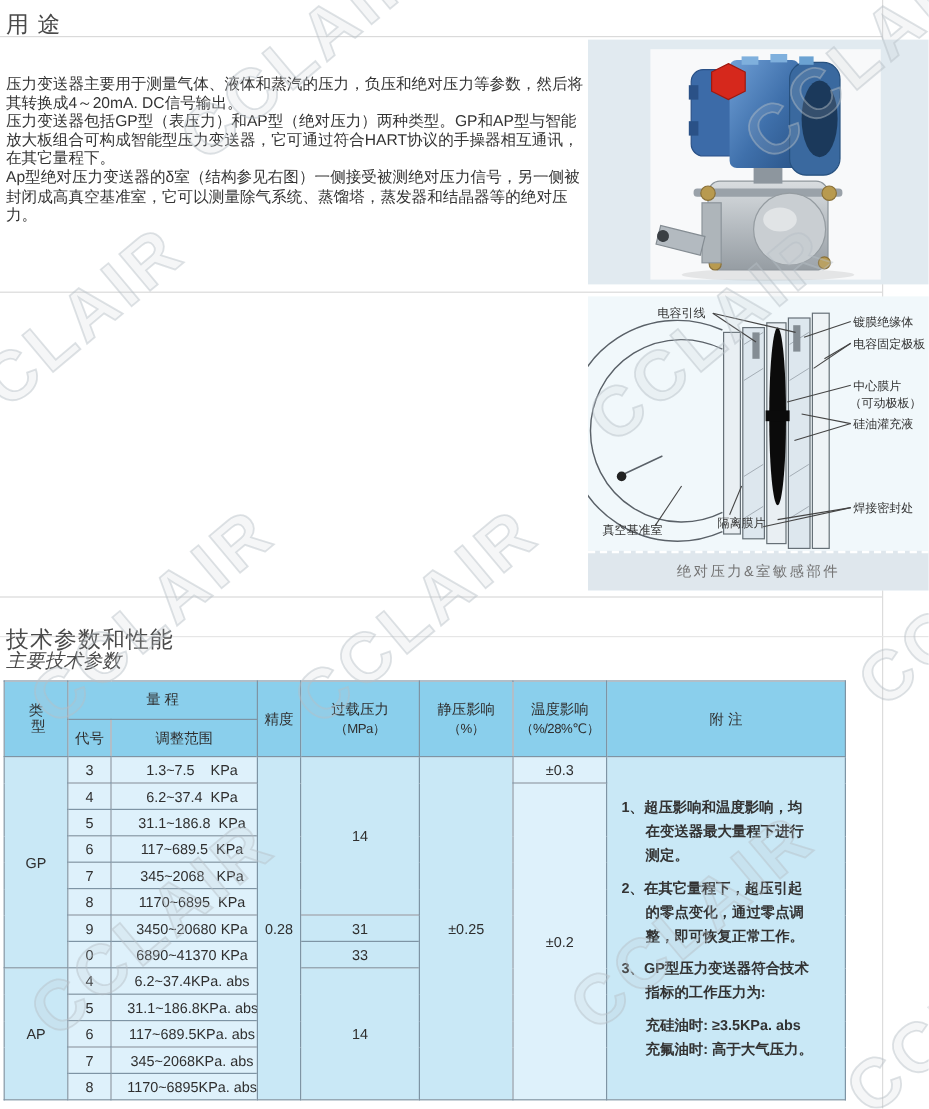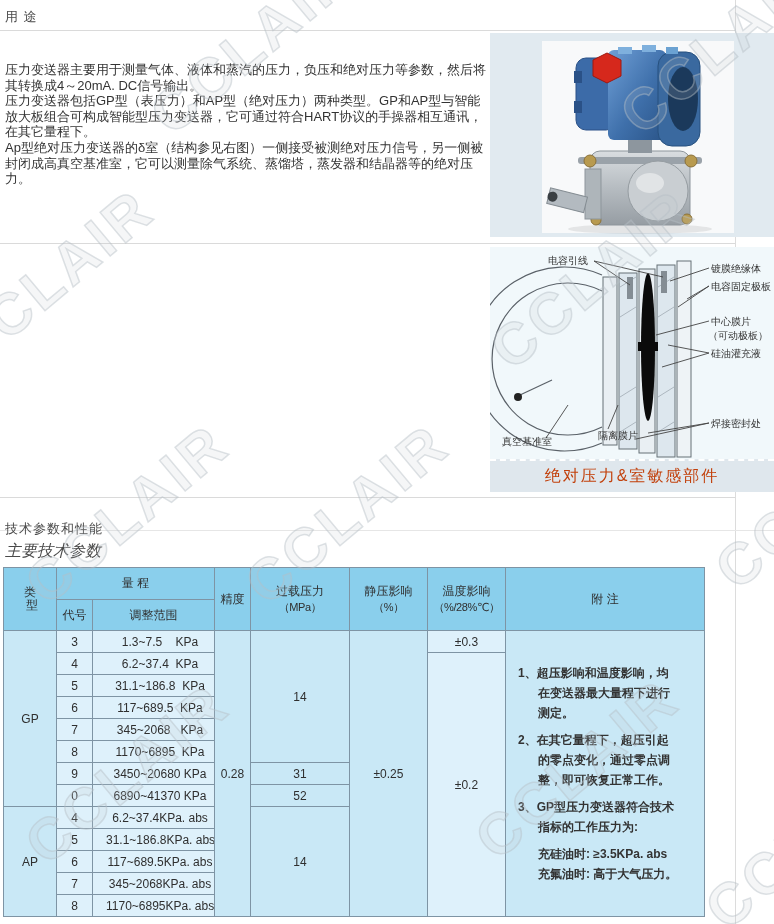--- a/index.html
+++ b/index.html
@@ -8,34 +8,34 @@
   .page { position:relative; width:774px; height:924px; background:#fff; overflow:hidden; }
 
   
   .vline { position:absolute; left:735px; top:0; width:1px; height:924px; background:#dcdcdc; }
   .hline { position:absolute; left:0; height:1px; background:#dadada; }
   .hl1 { top:30px;  width:735px; }
   .hl2 { top:243px; width:735px; }
   .hl3 { top:497px; width:735px; }
   .hl4 { top:530px; width:774px; background:#e6e6e6; }
 
-  .sec-title { position:absolute; left:5px; font-size:13px; color:#4a4a4a; letter-spacing:1px; }
+  .sec-title { position:absolute; left:5px; font-size:19px; color:#4a4a4a; letter-spacing:1px; }
   .t1 { top:8px; }
   .t2 { top:520px; }
   .t3 { top:541px; font-size:16px; letter-spacing:0;font-style:italic; }
 
   .intro { position:absolute; left:5px; top:62px; width:483px; font-size:13px; line-height:15.6px; color:#333; }
   .intro p { margin:0; }
 
   
   .photo-box { position:absolute; left:490px; top:33px; width:284px; height:204px; background:#e1eaf0; }
   .diagram-box { position:absolute; left:490px; top:247px; width:308px; height:245px; background:#f1f8fb; }
   .caption-strip { position:absolute; left:0; bottom:0; width:284px; height:33px; background:#dfe7ed;
                    border-top:2px dashed #ffffff; display:flex; align-items:center; justify-content:center; }
-  .caption-strip span { font-size:16px; color:#c2410c; letter-spacing:2px; }
+  .caption-strip span { font-size:12px; color:#737373; letter-spacing:2px; }
 
   
   table.spec { position:absolute; left:3px; top:567px; border-collapse:collapse; table-layout:fixed; width:701px; }
   table.spec td, table.spec th { border:1px solid #7e94a4; font-size:12px; font-weight:normal;
                                  color:#2f2f2f; text-align:center; vertical-align:middle; overflow:hidden; }
   .hdr      { background:#8acfec; }
   .cell-d   { background:#c9e8f6; }
   .cell-l   { background:#def1fb; }
   tr.hrow1 { height:32px; } tr.hrow2 { height:31px; }
   tr.brow  { height:22px; }
@@ -269,21 +269,21 @@
       <td class="cell-l range-cell">1170~6895  KPa</td>
     </tr>
     <tr class="brow">
       <td class="cell-l">9</td>
       <td class="cell-l range-cell">3450~20680 KPa</td>
       <td class="cell-d">31</td>
     </tr>
     <tr class="brow">
       <td class="cell-l">0</td>
       <td class="cell-l range-cell">6890~41370 KPa</td>
-      <td class="cell-d">52</td>
+      <td class="cell-d">33</td>
     </tr>
     <tr class="brow">
       <td class="cell-d" rowspan="5">AP</td>
       <td class="cell-l">4</td>
       <td class="cell-l range-cell">6.2~37.4KPa. abs</td>
       <td class="cell-d" rowspan="5">14</td>
     </tr>
     <tr class="brow">
       <td class="cell-l">5</td>
       <td class="cell-l range-cell">31.1~186.8KPa. abs</td>

